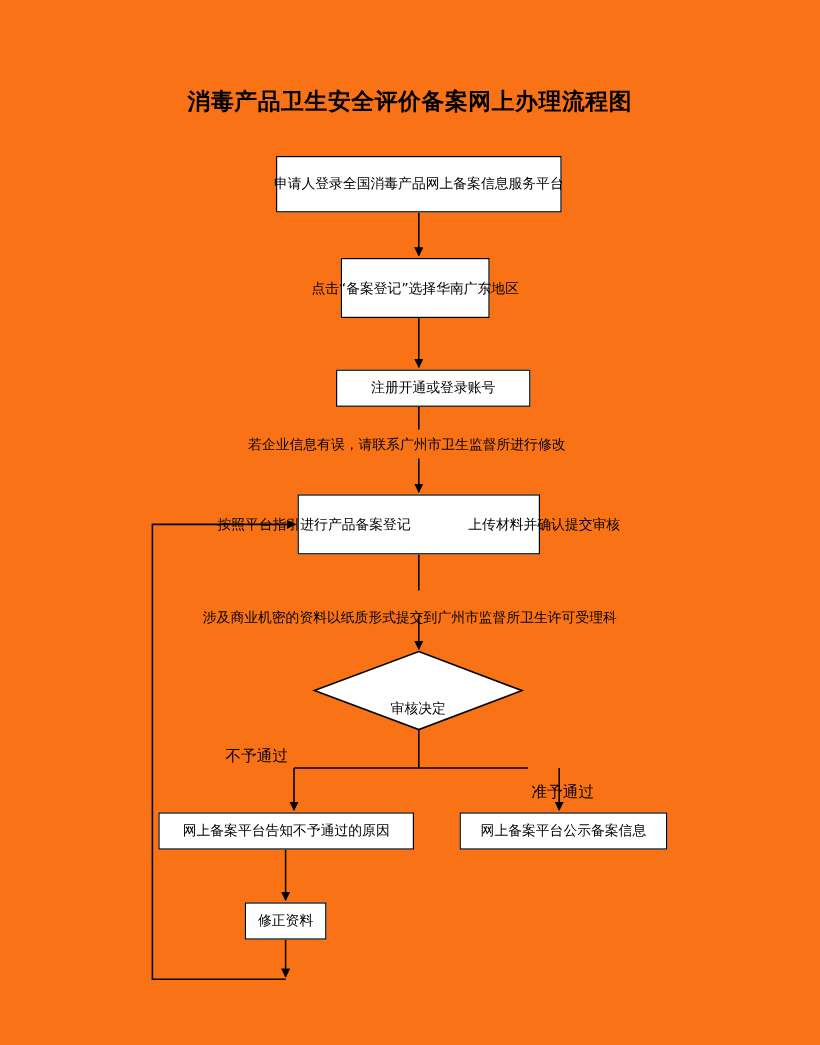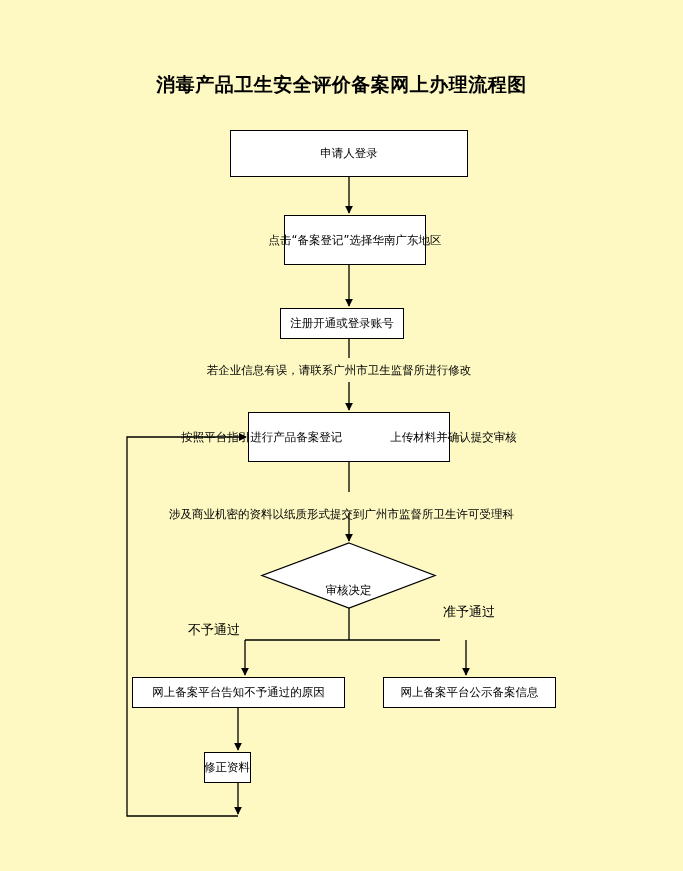--- a/index.html
+++ b/index.html
@@ -4,21 +4,21 @@
 <style>
   html, body {
     margin: 0;
     padding: 0;
     background: #ffffff;
   }
   #page {
     position: relative;
     width: 683px;
     height: 871px;
-    background: #fef9c3;
+    background: #f97316;
     font-family: "DejaVu Sans", "Liberation Sans", sans-serif;
     overflow: hidden;
   }
   #flow-svg {
     position: absolute;
     left: 0;
     top: 0;
     width: 683px;
     height: 871px;
   }
@@ -71,32 +71,32 @@
   .diamond-label {
     position: absolute;
     color: #000000;
     font-size: 11.5px;
     white-space: nowrap;
     text-align: center;
     font-family: "DejaVu Sans", "Liberation Sans", sans-serif;
   }
   
   #node-login      { left: 230px; top: 130px; width: 238px; height: 47px; }
-  #node-register   { left: 284px; top: 215px; width: 142px; height: 50px; }
-  #node-account    { left: 280px; top: 308px; width: 124px; height: 31px; }
+  #node-register   { left: 284px; top: 215px; width: 124px; height: 50px; }
+  #node-account    { left: 280px; top: 308px; width: 162px; height: 31px; }
   #node-submit     { left: 248px; top: 412px; width: 202px; height: 50px; gap: 48px; }
   #node-reject     { left: 132px; top: 677px; width: 213px; height: 31px; }
   #node-publish    { left: 383px; top: 677px; width: 173px; height: 31px; }
-  #node-fix        { left: 204px; top: 752px; width: 47px;  height: 31px; justify-content: flex-end; }
+  #node-fix        { left: 204px; top: 752px; width: 68px;  height: 31px; }
 
   #note-company    { left: 0px; top: 363px; width: 678px; }
   #note-secret     { left: 0px; top: 507px; width: 683px; }
 
   #label-fail      { left: 188px; top: 621px; }
-  #label-pass      { left: 443px; top: 603px; text-align: right; }
+  #label-pass      { left: 443px; top: 651px; text-align: right; }
   #label-decision  { left: 262px; top: 567px; width: 173px; margin-top: 16px; }
 </style>
 </head>
 <body>
 
 <div id="page">
 
   <div class="title">消毒产品卫生安全评价备案网上办理流程图</div>
 
   <svg id="flow-svg" viewBox="0 0 683 871" xmlns="http://www.w3.org/2000/svg">
@@ -128,20 +128,21 @@
 
     <line x1="238" y1="783" x2="238" y2="814" stroke="#000000" stroke-width="1.3" marker-end="url(#arrow)"></line>
 
     <polyline points="238,816 127,816 127,437 246,437" fill="none" stroke="#000000" stroke-width="1.3" marker-end="url(#arrow)"></polyline>
 
     <polygon points="349,543 435,575.5 349,608 262,575.5" fill="#ffffff" stroke="#000000" stroke-width="1.3"></polygon>
   </svg>
 
   <div class="node" id="node-login">
     <span class="line">申请人登录</span>
+    <span class="line">全国消毒产品网上备案信息服务平台</span>
   </div>
 
   <div class="node" id="node-register">
     <span class="line">点击“备案登记”</span>
     <span class="line">选择华南广东地区</span>
   </div>
 
   <div class="node" id="node-account">
     <span class="line">注册开通或登录账号</span>
   </div>

